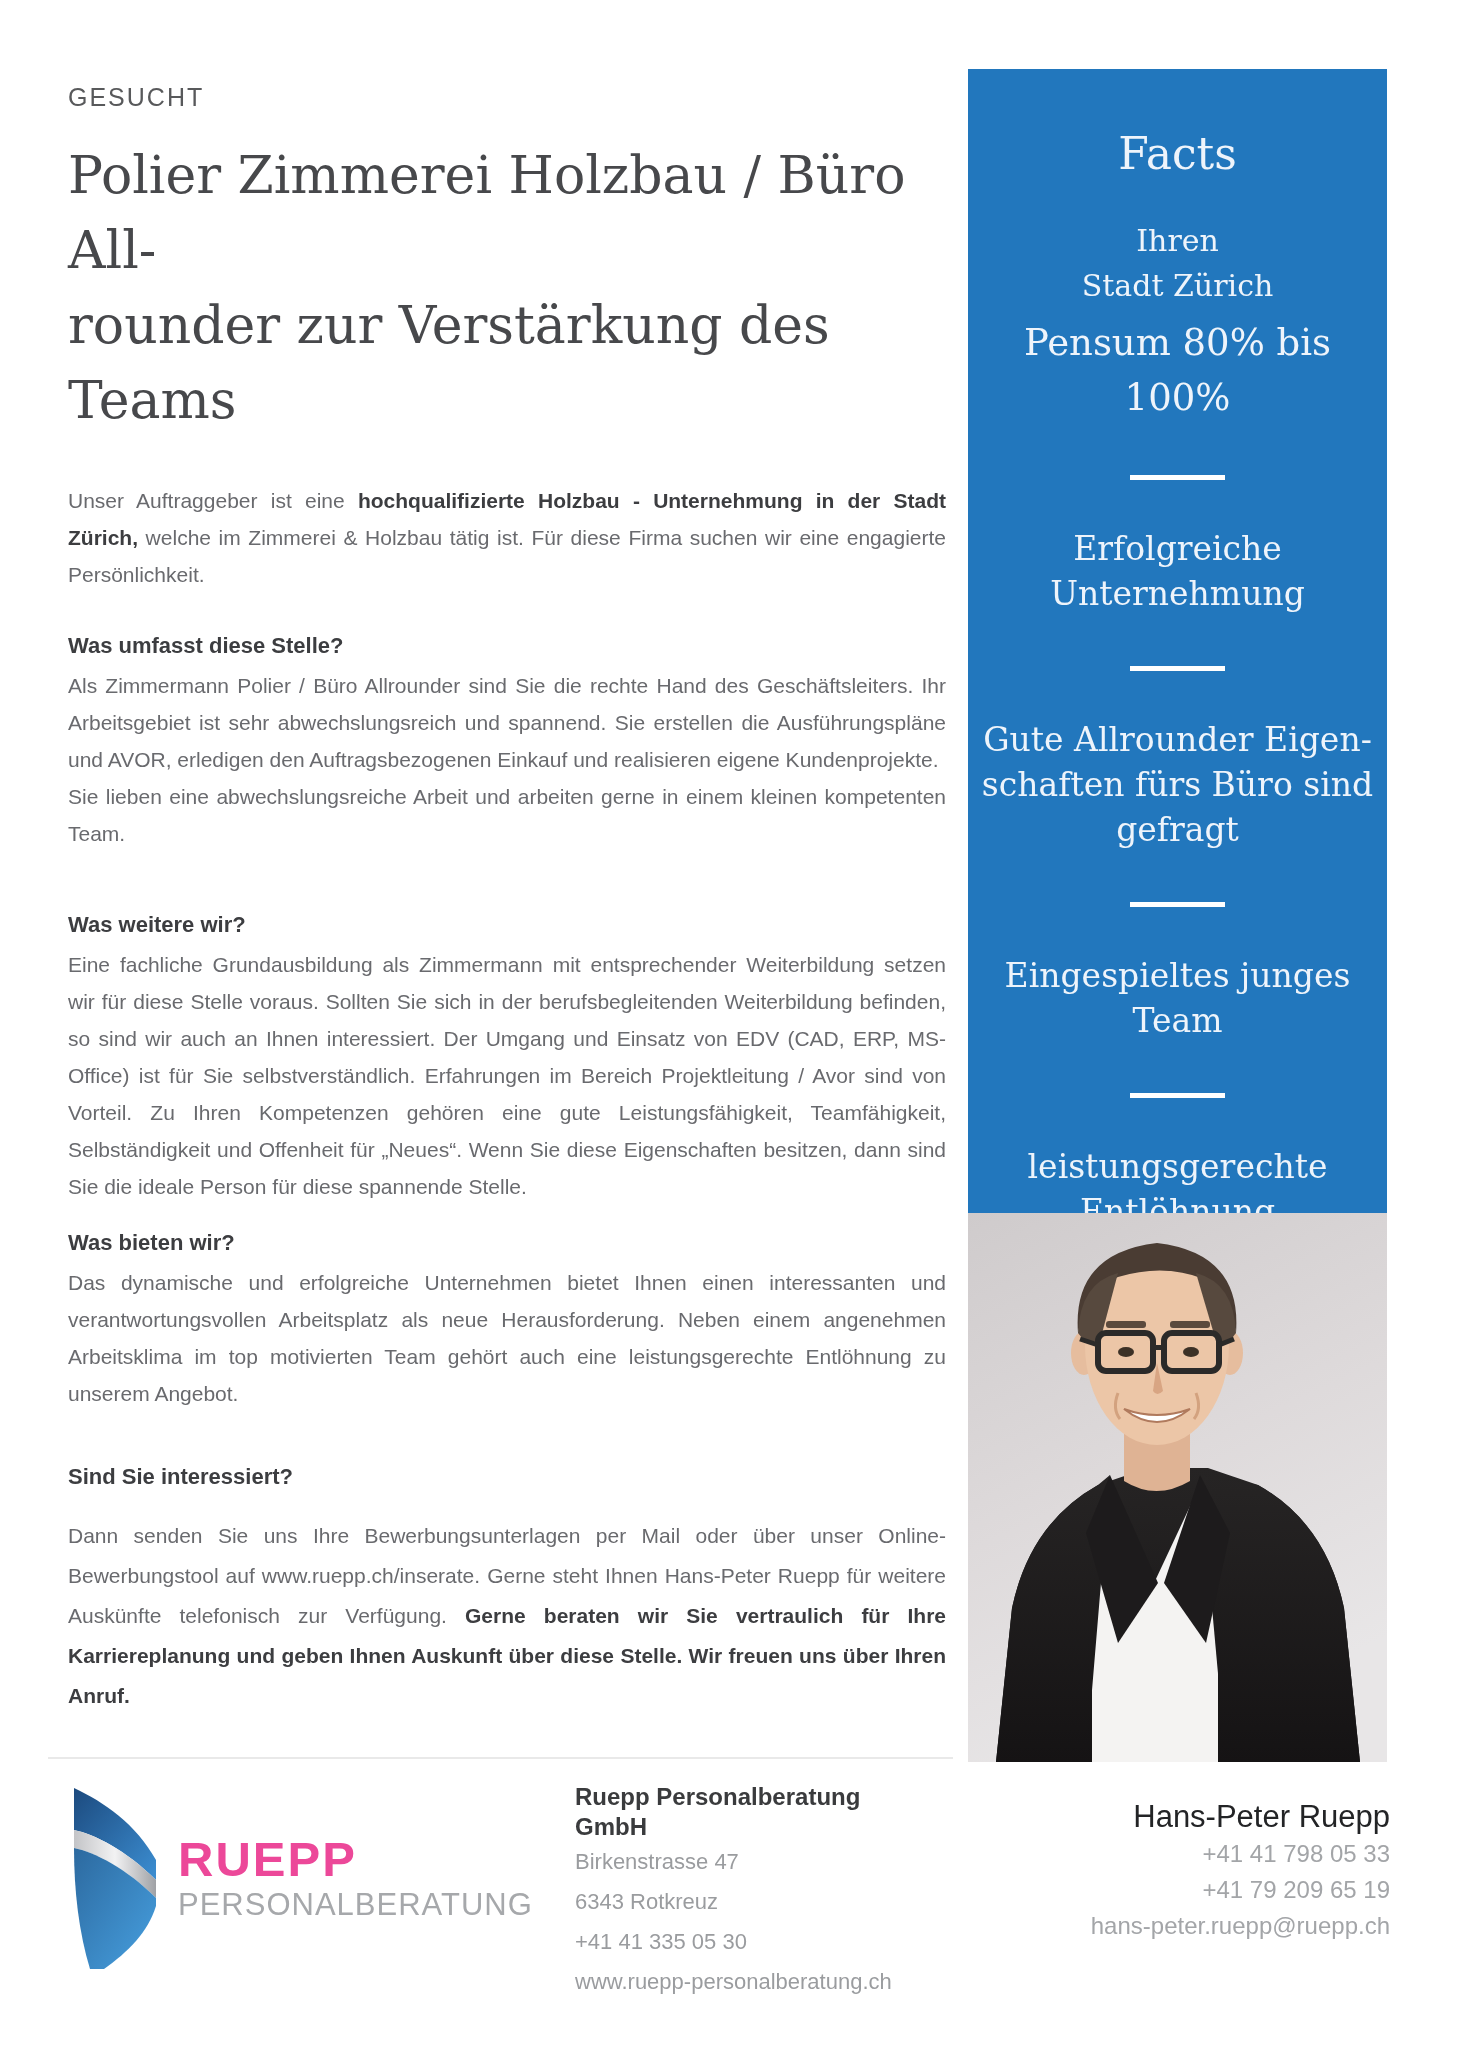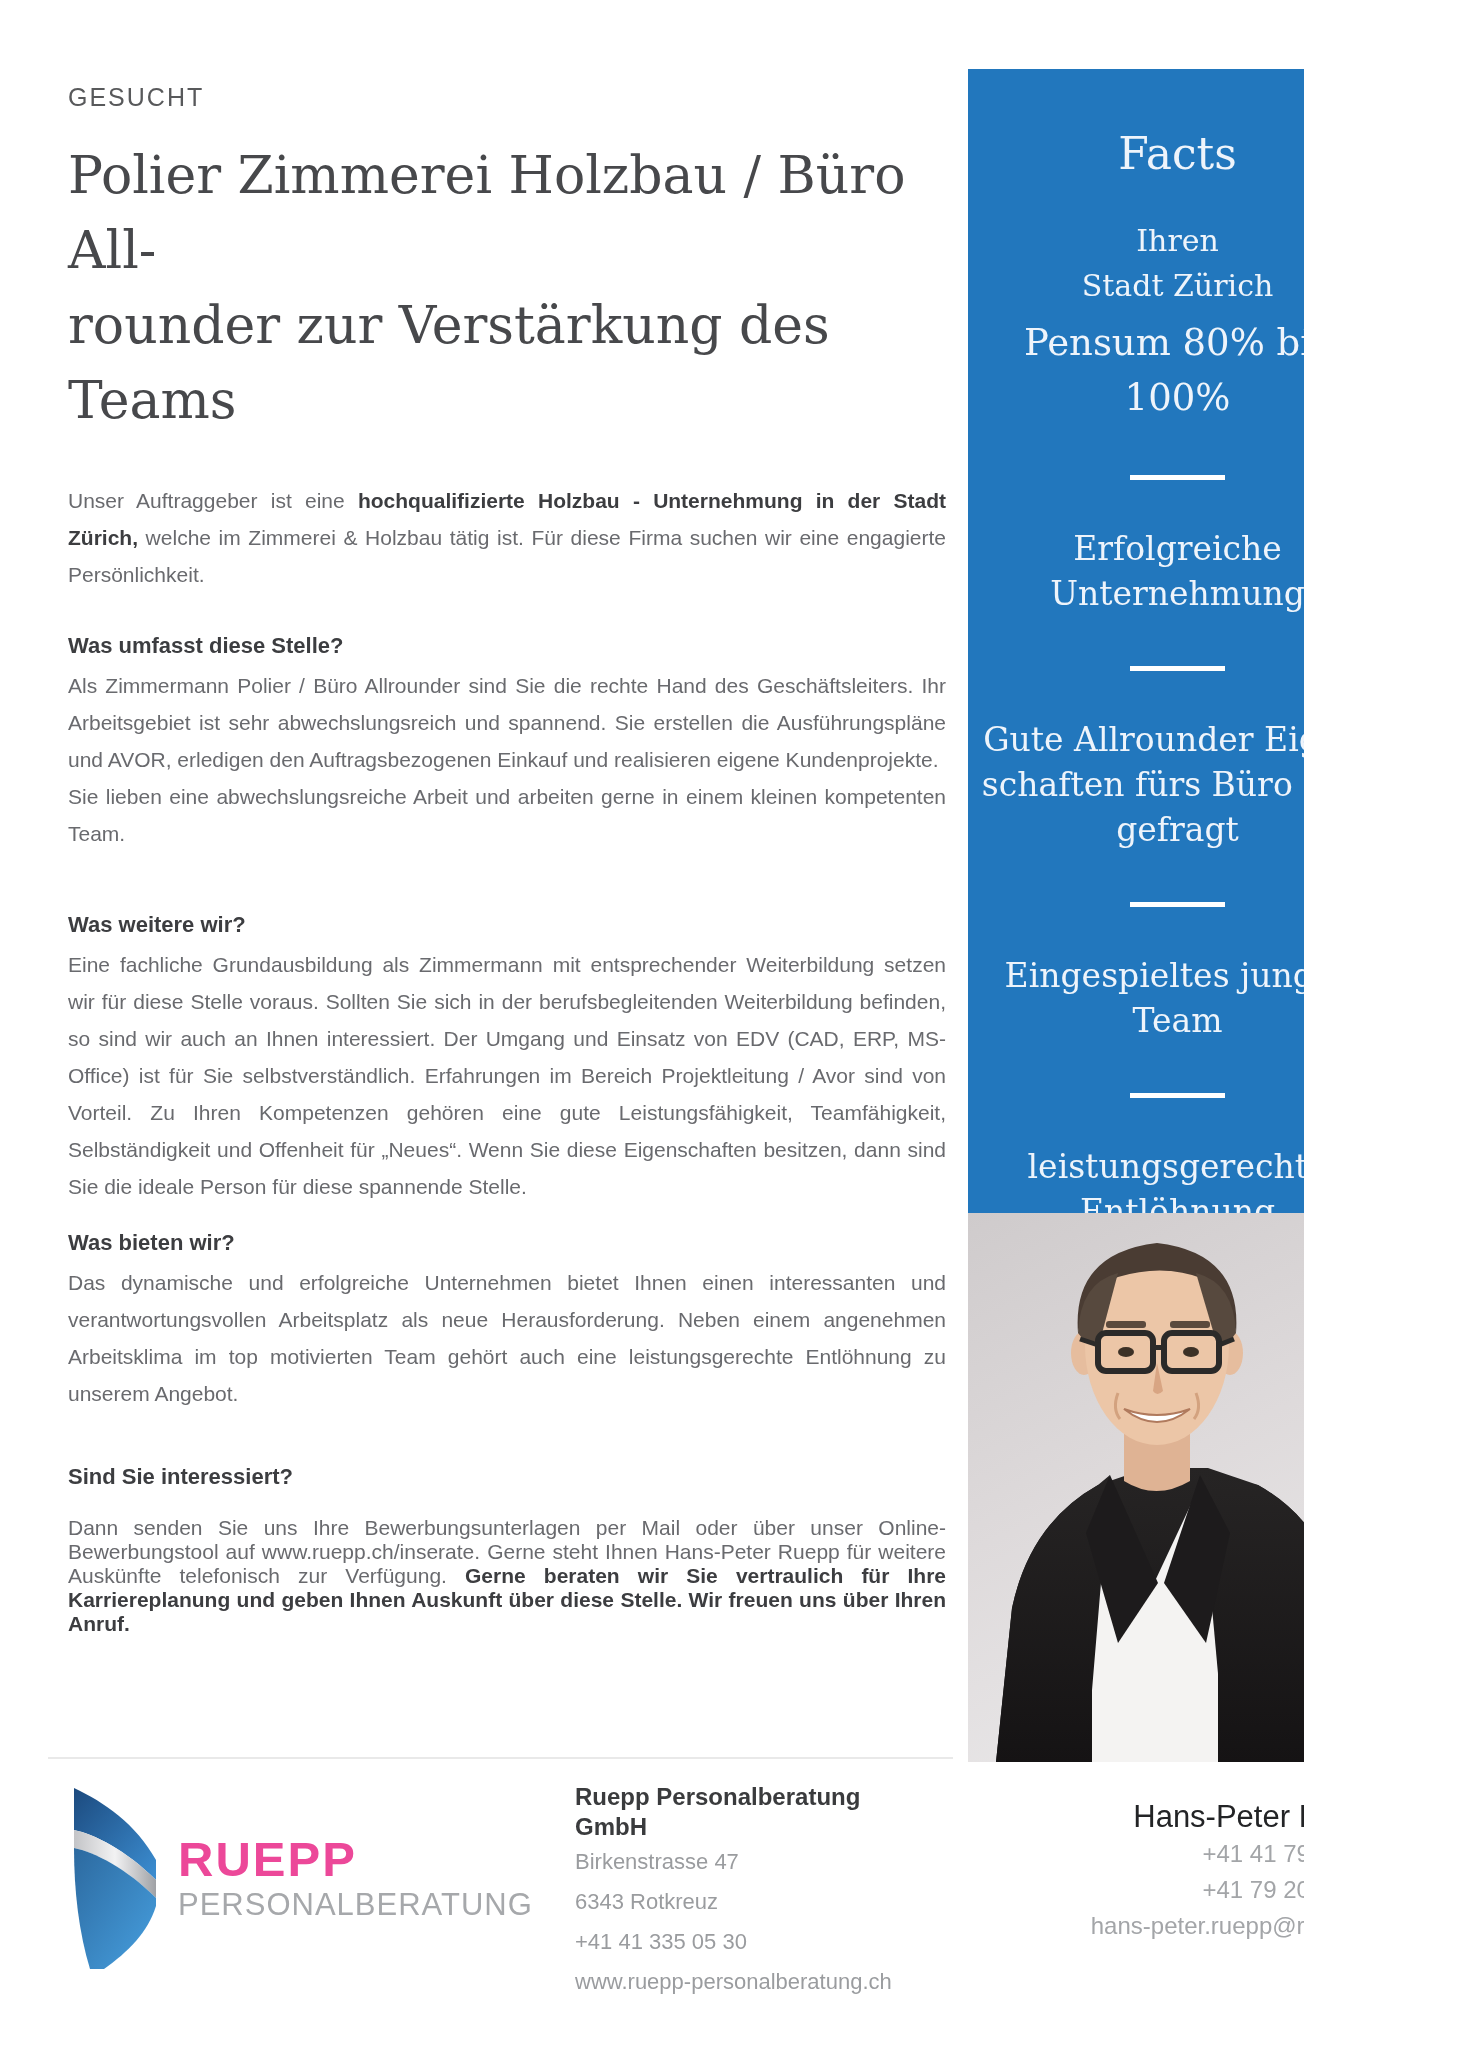--- a/index.html
+++ b/index.html
@@ -1,33 +1,33 @@
 <!DOCTYPE html>
 <html lang="de"><head>
 <meta charset="utf-8">
 <style>
   html,body{margin:0;padding:0;background:#ffffff;}
-  .page{position:relative;width:1304px;height:2066px;background:#ffffff;overflow:hidden;
+  .page{position:relative;width:1460px;height:2066px;background:#ffffff;overflow:hidden;
         font-family:"Liberation Sans",sans-serif;}
 
   
   .main{position:absolute;left:68px;top:82px;width:878px;}
   .eyebrow{font-size:25px;line-height:30px;color:#58595b;letter-spacing:2px;}
   .title{margin:26px 0 0 0;font-family:"DejaVu Serif","Liberation Serif",serif;
          font-weight:normal;font-size:52px;line-height:75px;color:#47484b;}
   .intro{margin:44px 0 0 0;font-size:21px;line-height:37px;color:#696a6e;text-align:justify;}
   .rich b,.intro b{font-weight:bold;color:#3c3d40;}
   .section h2{margin:0;font-size:22px;line-height:30px;color:#3c3d40;font-weight:bold;}
   .section .body{margin-top:6px;}
   .section p{margin:0;font-size:21px;line-height:37px;color:#696a6e;text-align:justify;}
   #sections .section:nth-child(1) h2{margin-top:38px;}
   #sections .section:nth-child(2) h2{margin-top:58px;}
   #sections .section:nth-child(3) h2{margin-top:23px;}
   #sections .section:nth-child(4) h2{margin-top:50px;}
-  #sections .section:nth-child(4) p{line-height:24px;margin-top:24px;}
+  #sections .section:nth-child(4) p{line-height:40px;margin-top:24px;}
 
   
   .sidebar{position:absolute;left:968px;top:69px;width:419px;height:1144px;
            background:#2277bd;color:#eef4fb;text-align:center;
            font-family:"DejaVu Serif","Liberation Serif",serif;}
   .facts-title{padding-top:56px;font-size:44px;line-height:58px;}
   .fact-label{margin-top:38px;font-size:30px;line-height:40px;}
   .fact-value{margin-top:4px;font-size:30px;line-height:42px;}
   .fact-pensum{margin-top:8px;font-size:37px;line-height:55px;}
   .divider{width:95px;height:5px;background:#ffffff;margin:50px auto 0 auto;}

